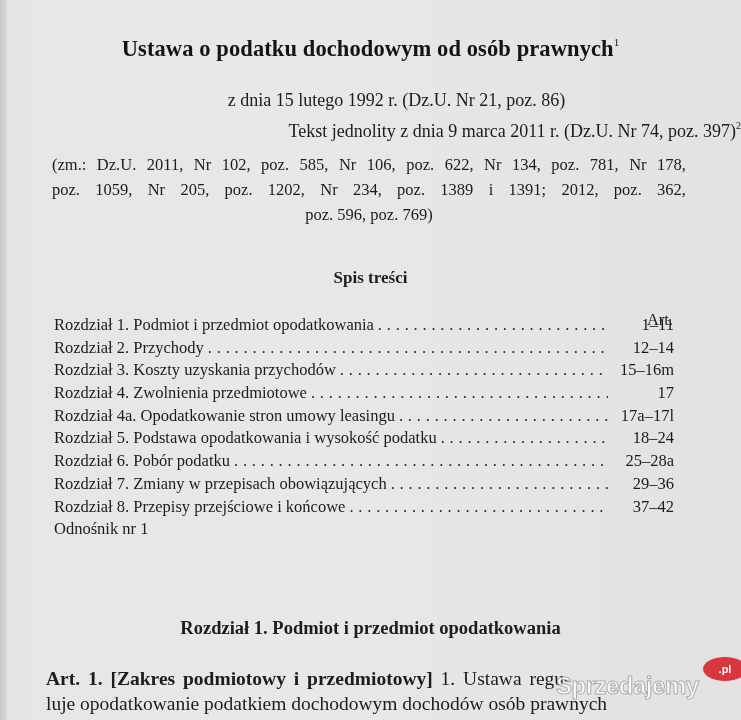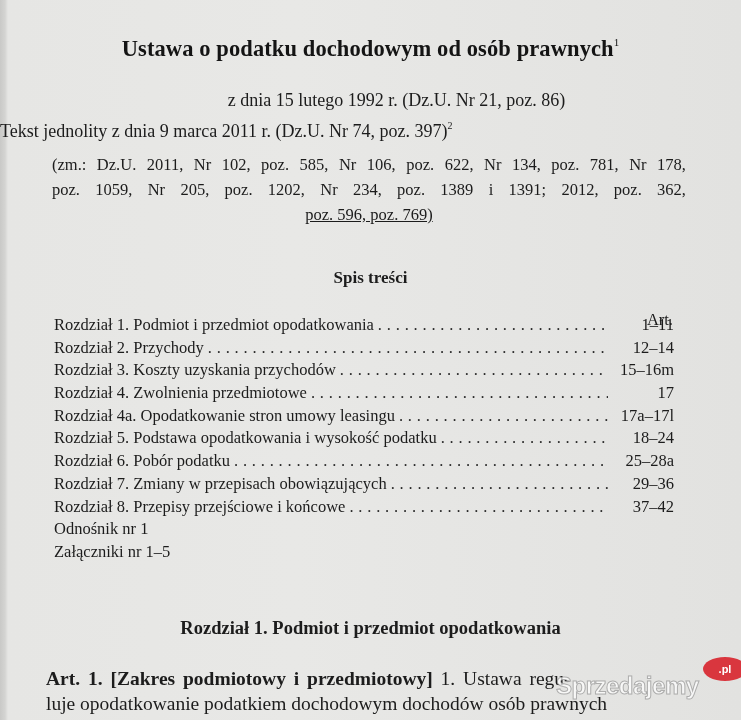--- a/index.html
+++ b/index.html
@@ -16,30 +16,30 @@
   }
   .title {
     position: absolute; left: 0; width: 741px; top: 36px; text-align: center;
     font-weight: bold; font-size: 22.5px; letter-spacing: 0.1px; color: #141414;
   }
   .title sup { font-size: 11px; font-weight: normal; vertical-align: 10px; }
   .subtitle {
     position: absolute; left: 0; width: 741px; top: 90px; text-align: center; font-size: 18px; padding-left: 26px;
   }
   .unified {
-    position: absolute; left: 0; width: 741px; top: 120px; text-align: left; font-size: 18px;
+    position: absolute; left: 0; width: 741px; top: 120px; text-align: right; font-size: 18px;
   }
   .unified sup { font-size: 10px; vertical-align: 8px; }
   .amendments {
     position: absolute; left: 52px; width: 634px; top: 152px; text-align: justify;
     text-align-last: center; font-size: 16.5px; line-height: 25px;
   }
   .amendments .line { display: block; }
   .amendments .line.j { text-align: justify; text-align-last: justify; }
-  .amendments .line.c { text-align: center; text-align-last: center; text-decoration: underline; }
+  .amendments .line.c { text-align: center; text-align-last: center; }
   .toc-title {
     position: absolute; left: 0; width: 741px; top: 268px; text-align: center;
     font-weight: bold; font-size: 17px;
   }
   .toc-art {
     position: absolute; right: 68px; top: 310px; font-size: 16.5px;
   }
   .toc {
     position: absolute; left: 54px; width: 620px; top: 315px; font-size: 16.5px;
   }
@@ -139,23 +139,20 @@
         <span class="range">29–36</span>
       </div>
     <div class="toc-row">
         <span class="label">Rozdział 8. Przepisy przejściowe i końcowe</span>
         <span class="dots">..............................................................</span>
         <span class="range">37–42</span>
       </div>
     <div class="toc-row">
         <span class="label">Odnośnik nr 1</span>
       </div>
-    <div class="toc-row">
-        <span class="label">Załączniki nr 1–5</span>
-      </div>
   </div>
 
   <div class="chapter-heading">Rozdział 1. Podmiot i przedmiot opodatkowania</div>
 
   <div class="art-line1"><b>Art. 1.</b> <b>[Zakres podmiotowy i przedmiotowy]</b> <span>1. Ustawa regu-</span></div>
   <div class="art-line2">luje opodatkowanie podatkiem dochodowym dochodów osób prawnych</div>
 
   <div class="watermark">Sprzedajemy</div>
   <div class="wm-badge">.pl</div>
 </div>

